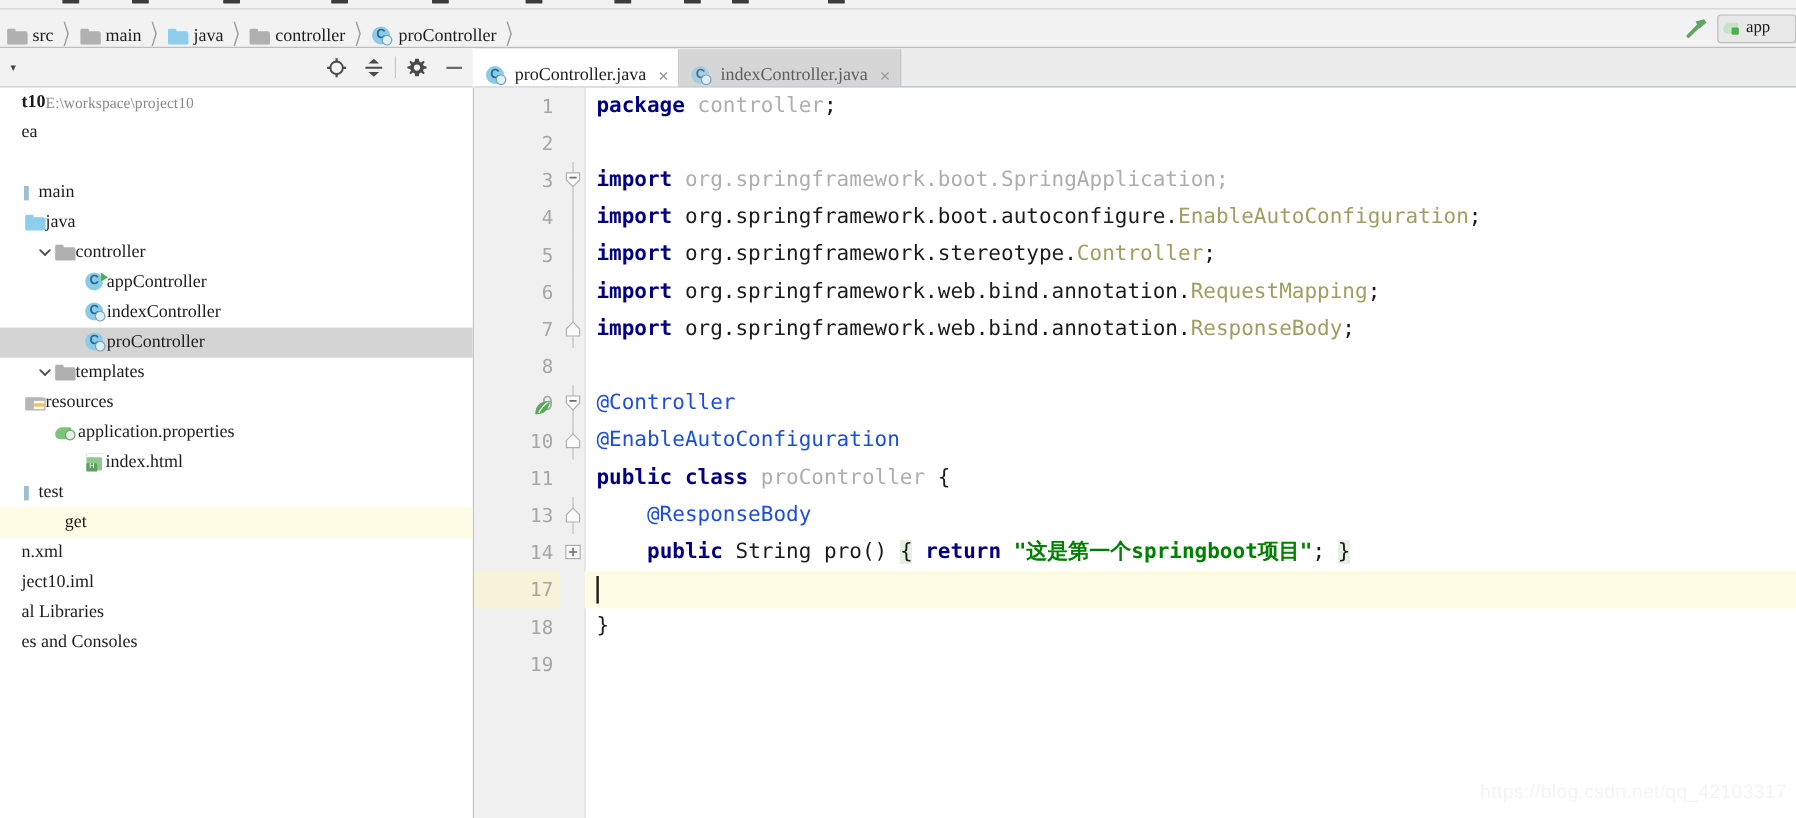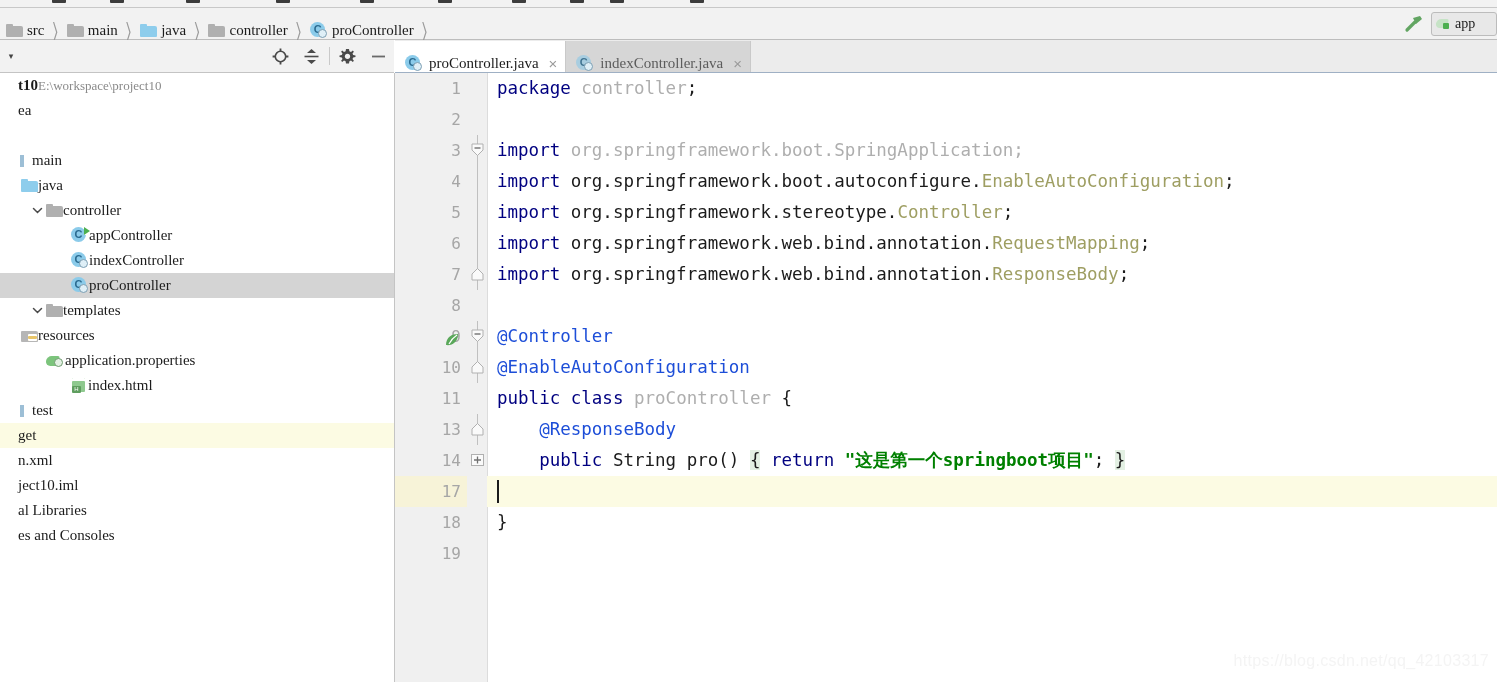--- a/index.html
+++ b/index.html
@@ -31,21 +31,21 @@
   }
 
   
   .navbar {
     position: absolute; left: 0; top: 8px;
     width: 1497px; height: 31px;
     background: #f2f2f2;
     border-bottom: 1px solid #bdbdbd;
     display: flex; align-items: center;
   }
-  .crumbs { display: flex; align-items: flex-end; padding-left: 4px; margin-top: 13px; }
+  .crumbs { display: flex; align-items: flex-start; padding-left: 4px; margin-top: 13px; }
   .crumb {
     display: flex; align-items: center;
     height: 22px;
     padding: 0 1px 0 2px;
     font-size: 15px; color: #1b1b1b;
     white-space: nowrap;
   }
   .crumb .c-label { margin-left: 4px; }
   .crumb-sep {
     color: #9b9b9b; font-size: 16px;
@@ -201,21 +201,21 @@
     color: #1b1b1b;
   }
   .tree-row {
     position: relative;
     height: 25px;
     display: flex; align-items: center;
     white-space: nowrap;
     padding-left: 0px;
   }
   .tree-row.selected { background: #d4d4d4; }
-  .tree-row.hl { background: #fcfbe3; }
+  .tree-row.hl { background: #fcfbe3; gap: 36px; }
   .tree-arrow {
     width: 18px; height: 25px; flex: none;
     display: flex; align-items: center; justify-content: center;
   }
   .tree-arrow svg { display: block; }
   .tree-label { margin-left: 0; font-family: Liberation Serif, serif; }
   .tree-path {
     color: #8a8a8a; font-size: 13px; margin-left: 0;
   }
   .tree-name-strong { font-weight: bold; }
@@ -283,21 +283,21 @@
     width: 20px; flex: none; height: 31px;
     position: relative;
   }
   .code-cell {
     flex: 1; height: 31px; line-height: 31px;
     padding-left: 10px;
     box-sizing: border-box;
   }
 
   
-  .kw  { color: #000080; font-weight: normal; }
+  .kw  { color: #000080; font-weight: bold; }
   .pln { color: #1b1b1b; }
   .grey{ color: #aeaeae; }
   .cls { color: #9e9e62; }
   .ann { color: #1d4ed8; }
   .str { color: #008000; font-weight: bold; }
   .strq{ color: #008000; font-weight: bold; }
   .fold-bg { background: #e3f0e3; }
   .wavy {
     text-decoration: underline;
     text-decoration-style: wavy;

